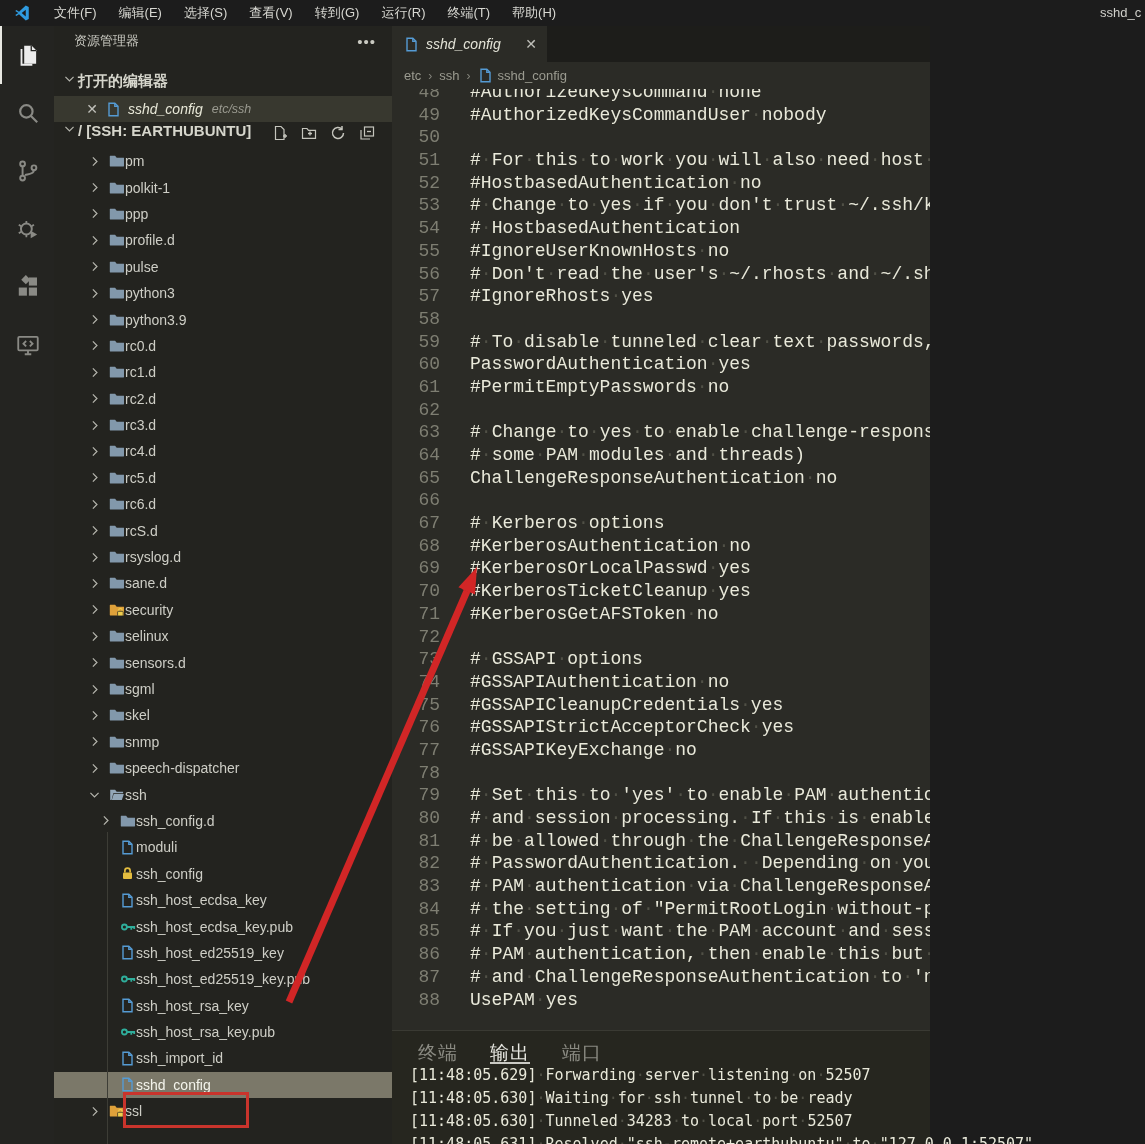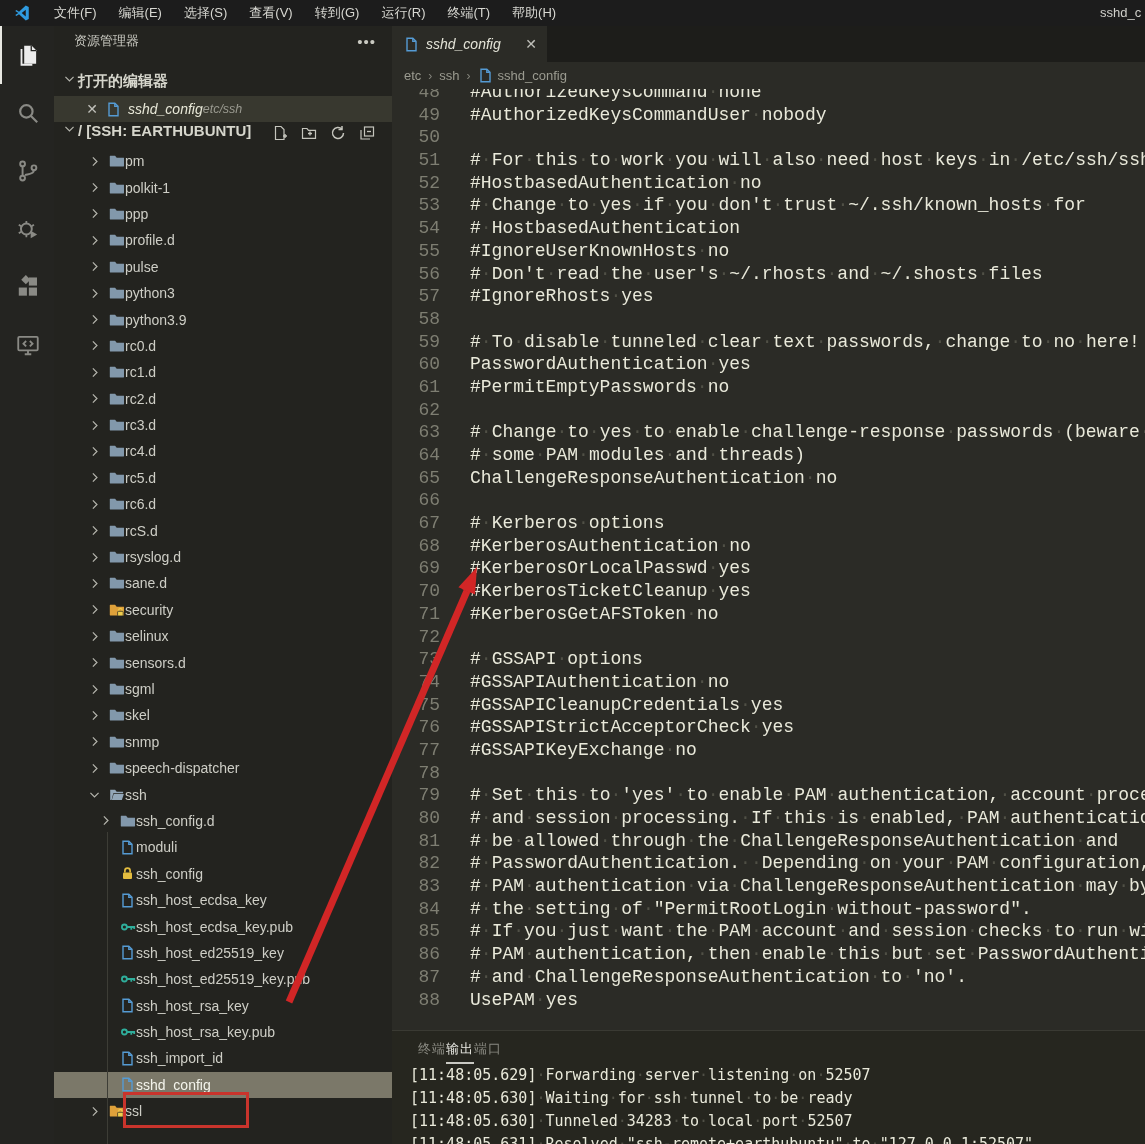--- a/index.html
+++ b/index.html
@@ -1,18 +1,18 @@
 <!DOCTYPE html>
 <html><head>
 <meta charset="utf-8">
 <style>
   *{margin:0;padding:0;box-sizing:border-box}
   html,body{width:1145px;height:1144px;overflow:hidden;background:#1c1c1c;
     font-family:"Liberation Sans",sans-serif;-webkit-font-smoothing:antialiased}
-  #app{position:relative;width:1145px;height:1144px;background:#fca5a5}
+  #app{position:relative;width:930px;height:1144px;background:#fca5a5}
 
   
   .titlebar{position:absolute;top:0;left:0;right:0;height:26px;background:#1c1c1c;
     display:flex;align-items:center;color:#d8d8d2;font-size:13px;z-index:5}
   .logo{width:18px;height:18px;margin:0 12px 0 13px;flex:none}
   .menu-item{padding:0 11px;height:26px;line-height:26px;cursor:default;white-space:nowrap}
   .win-title{position:absolute;left:1100px;top:0;height:26px;line-height:26px;
     color:#cfcfca;white-space:nowrap}
 
   
@@ -25,21 +25,21 @@
     color:#c8c8c0;overflow:hidden;z-index:3}
   .sb-header{height:30px;display:flex;align-items:center;padding:0 16px 0 20px;font-size:13px;color:#c9c9c1}
   .sb-header .dots{margin-left:auto;color:#c9c9c1;font-size:15px;letter-spacing:1px}
   .sect-header{display:flex;align-items:flex-start;font-size:15px;font-weight:bold;color:#d6d6cc;padding-left:6px}
   .oe-header{position:absolute;top:46px;left:0;right:0;height:24px}
   .oe-item{position:absolute;top:70px;left:0;right:0;height:26px;background:#38382f;
     display:flex;align-items:center;font-size:14px}
   .oe-close{width:16px;text-align:center;color:#c0c0ba;margin-left:30px;font-size:14px}
   .oe-item .ficon{margin-left:6px}
   .oe-label{font-style:italic;color:#e8e8d8;margin-left:7px}
-  .oe-path{font-style:italic;color:#9a9a90;font-size:12.5px;}
+  .oe-path{font-style:italic;color:#9a9a90;font-size:12.5px;margin-left:9px}
   .root-header{position:absolute;top:96px;left:0;right:0;height:26px}
   .root-actions{margin-left:auto;display:flex;gap:7px;padding-right:14px}
   .root-actions span{width:22px;height:22px;display:flex;align-items:center;justify-content:center}
 
   .tree{position:absolute;top:122px;left:0;right:0;bottom:0;overflow:hidden}
   .indent-guide{position:absolute;left:53px;top:684px;bottom:0;width:1px;background:#3d3d36}
   .trow{height:26.4px;display:flex;align-items:center;font-size:14px;color:#cecec6;position:relative}
   .trow.sel{background:#7b7869;color:#f4f4ec}
   .trow .chev{width:16px;height:16px;flex:none;display:flex;align-items:center;justify-content:center}
   .trow .ticon{width:17px;height:17px;flex:none;margin-left:6px;display:flex;align-items:center;justify-content:center}
@@ -58,21 +58,21 @@
   .code{position:absolute;top:63px;left:0;right:0;bottom:114px;overflow:hidden}
   .code-inner{margin-top:-8px}
   .cl{display:flex;height:22.7px;line-height:22.7px;font-family:Liberation Mono, monospace;
     font-size:18px;white-space:pre}
   .cl .num{width:48px;text-align:right;color:#7e7e72;flex:none}
   .cl .txt{margin-left:30px;color:#e9e9da}
   .ws{color:#505046}
 
   
   .panel{position:absolute;left:0;right:0;bottom:0;height:114px;background:#26261f;border-top:1px solid #3a3a33}
-  .panel-tabs{height:33px;display:flex;align-items:center;padding-left:26px;font-size:13px}
+  .panel-tabs{height:33px;display:flex;align-items:center;padding-left:26px;gap:32px;font-size:19px}
   .ptab{color:#8a8a82;letter-spacing:1px;padding-top:9px;height:33px}
   .ptab.active{color:#e8e8e2;border-bottom:2px solid #cacac4}
   .output{padding-left:18px;font-family:"DejaVu Sans Mono",monospace;font-size:15px;
     line-height:23px;color:#e9e9da;white-space:pre}
 
   
   .anno-rect{position:absolute;left:123px;top:1092px;width:126px;height:36px;
     border:3px solid #c9342c;z-index:50;pointer-events:none}
   .anno-arrow{position:absolute;top:0;left:0;z-index:50;pointer-events:none}
 </style>

